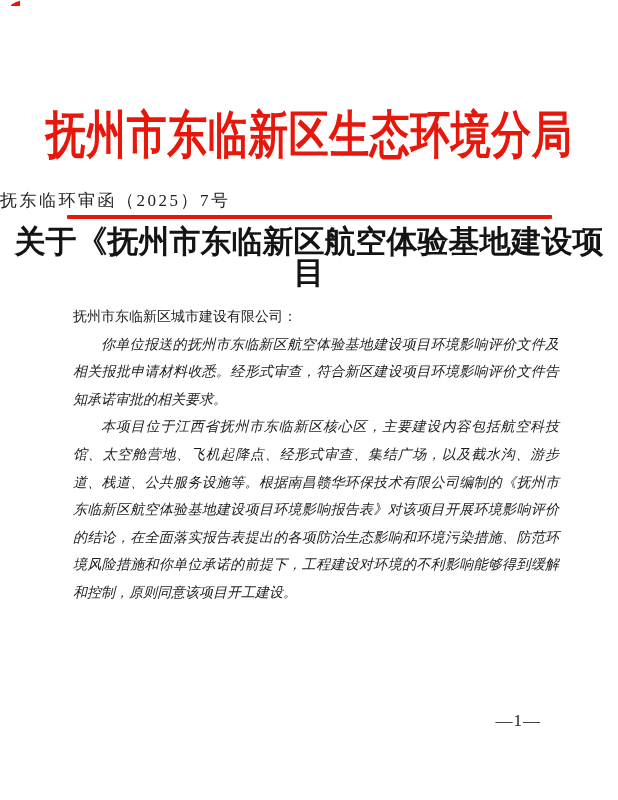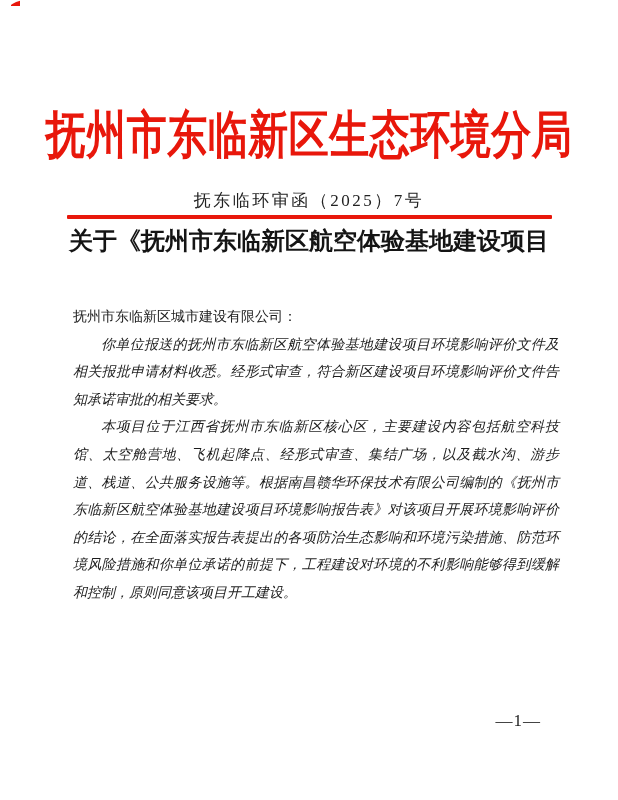--- a/index.html
+++ b/index.html
@@ -28,36 +28,36 @@
     text-align: center;
     color: var(--accent, #e8170b);
     font-size: 40px; font-weight: bold;
     letter-spacing: 0.5px;
     white-space: nowrap;
     transform: scaleY(1.27);
     transform-origin: top center;
   }
   .doc-no {
     position: absolute; top: 189px; left: 0; width: 100%;
-    text-align: center;
+    text-align: left;
     font-size: 17px;
     letter-spacing: 2.5px;
     color: #222;
   }
   .red-rule {
     position: absolute; top: 215px; left: 67px;
     width: 485px; height: 3.5px;
     background: var(--accent, #e8170b);
     border-radius: 1px;
   }
   .doc-title {
     position: absolute; top: 226px; left: 0; width: 100%;
     margin: 0;
     text-align: center;
-    font-size: 24px; font-weight: bold;
+    font-size: 31px; font-weight: bold;
     line-height: 31px;
     color: #141414;
   }
   .body-text {
     position: absolute; top: 303px; left: 73px;
     width: 486px;
     font-size: 14px;
     line-height: 27.6px;
     text-align: justify;
     color: #1c1c1c;

